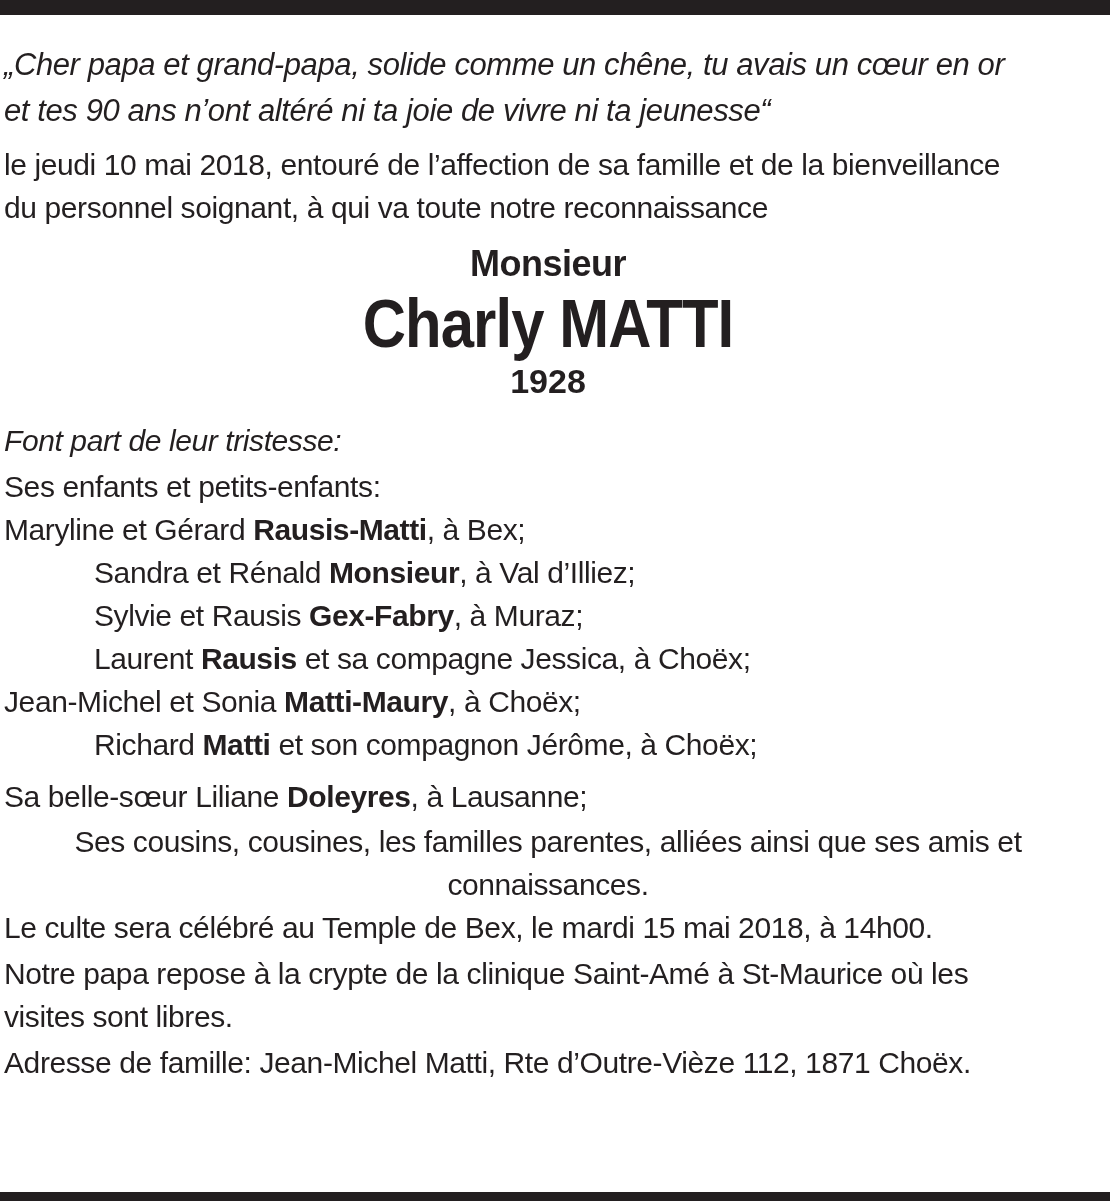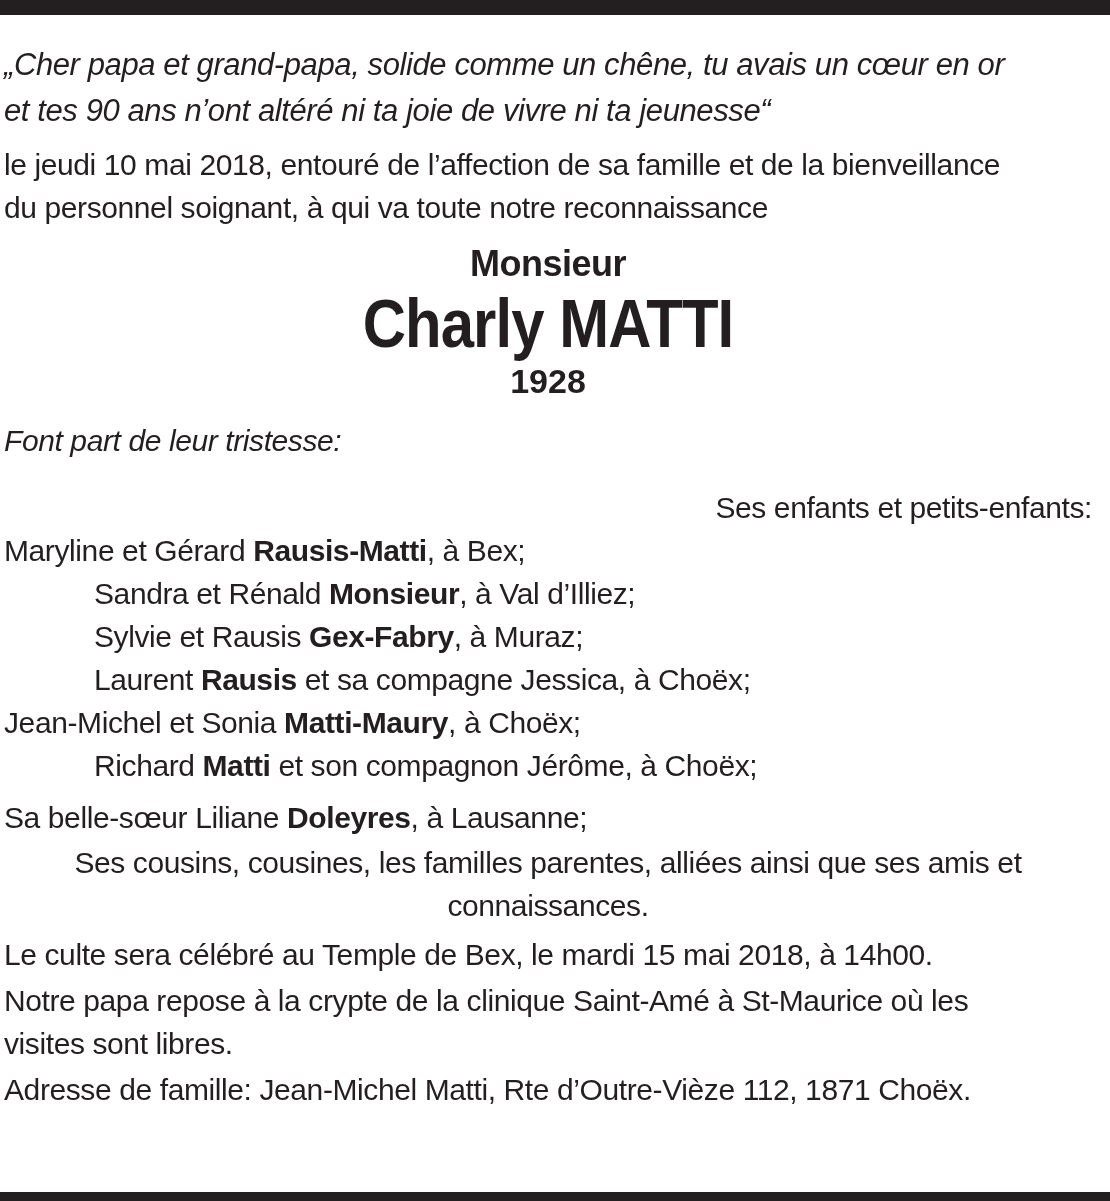--- a/index.html
+++ b/index.html
@@ -64,22 +64,22 @@
     transform-origin: center;
   }
   .birth-year {
     font-weight: bold;
     font-size: 34px;
     line-height: 40px;
   }
 
   .mt-18 { margin-top: 18px; font-style: italic; }
   .mt-9  { margin-top: 9px; }
-  .mt-7  { margin-top: 24px; text-align: right; }
-  .mt-6  { margin-top: 6px; }
+  .mt-7  { margin-top: 3px; }
+  .mt-6  { }
   .mt-3  { margin-top: 3px; }
   .mt-2  { margin-top: 2px; text-align: center; }
 
   b { font-weight: bold; }
 </style>
 </head>
 <body>
 
 <div class="bar top"></div>
 

